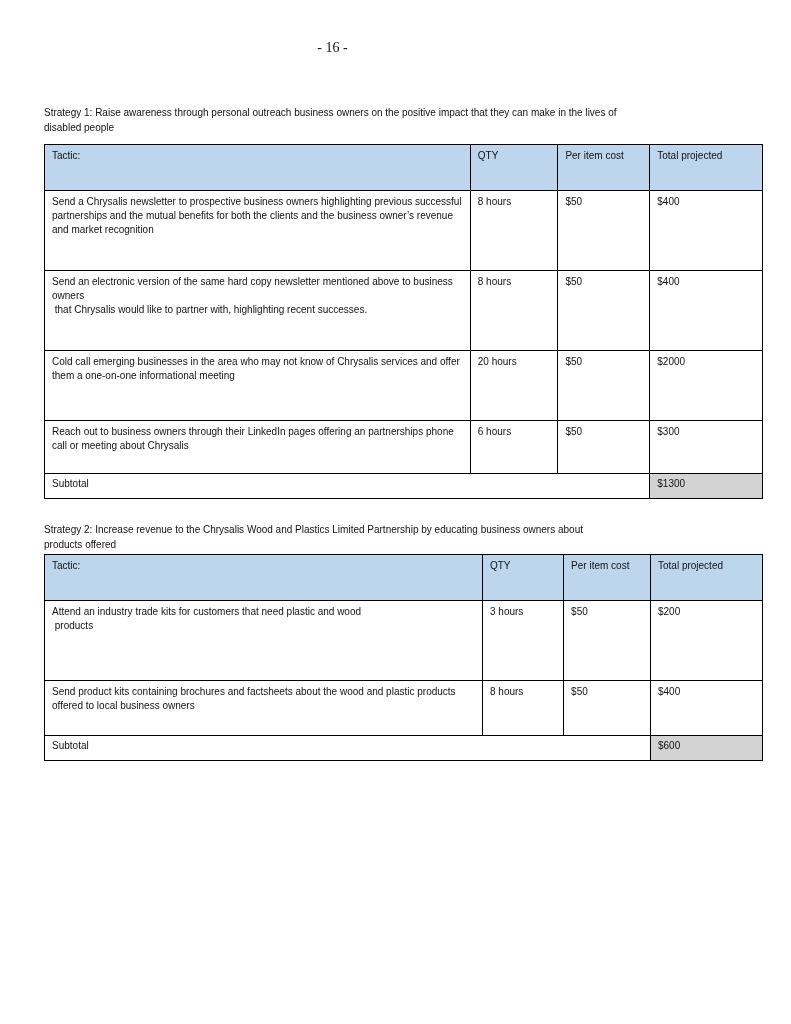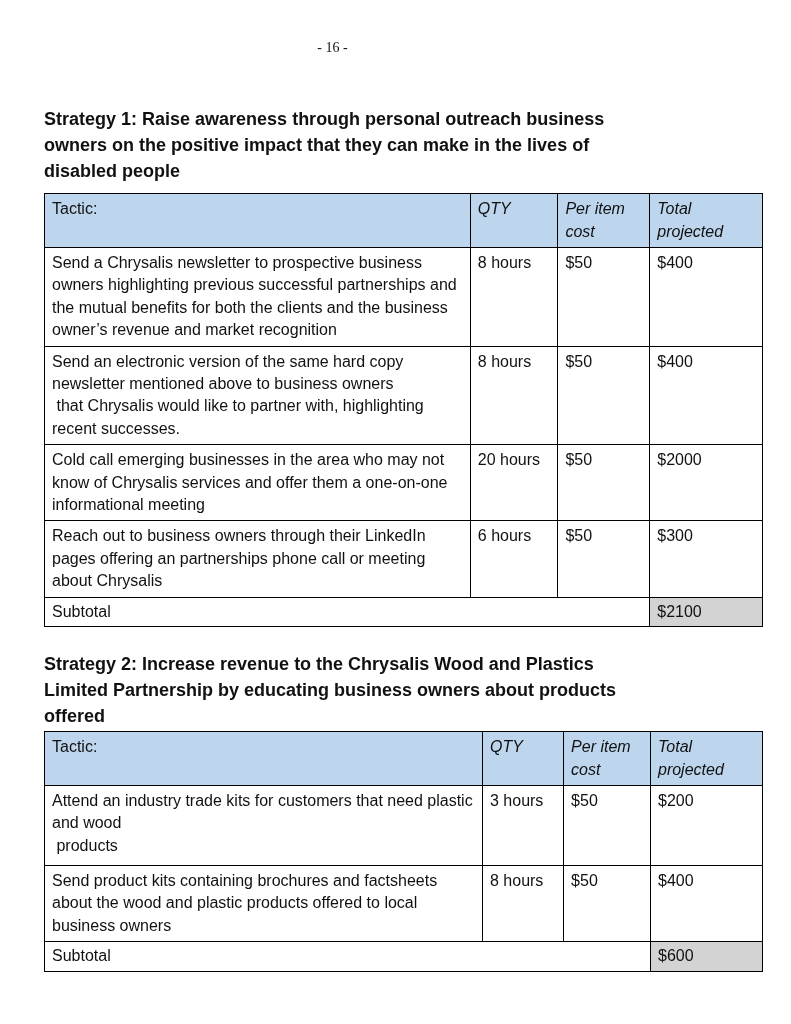--- a/index.html
+++ b/index.html
@@ -19,51 +19,51 @@
     width:632px;height:1024px;
     padding:40px 11px 0 44px;
   }
   .page-number{
     font-family:"Liberation Serif",serif;
     font-size:14px;
     text-align:center;
     margin-bottom:50px;
   }
   .heading{
-    font-size:18px;
-    font-weight:bold;
+    font-size:10px;
+    font-weight:normal;
     line-height:1.45;
     max-width:680px;
     margin-bottom:9px;
   }
   .heading.second{
     margin-top:24px;
     max-width:650px;
     margin-bottom:2px;
   }
   table.tactics-table{
     width:719px;
     border-collapse:collapse;
     table-layout:fixed;
-    font-size:16px;
+    font-size:10px;
   }
   table.tactics-table th,
   table.tactics-table td{
     border:1px solid var(--border-color);
     vertical-align:top;
     text-align:left;
     padding:4px 7px;
     line-height:1.4;
   }
   table.tactics-table th{
     background:var(--header-bg);
     font-weight:normal;
     height:46px;
   }
-  th.italic{font-style:italic;}
+  th.italic{}
   .tactic-cell{white-space:pre-wrap;}
   tr.rh80{height:80px;}
   tr.rh70{height:70px;}
   tr.rh53{height:53px;}
   tr.rh55{height:55px;}
   tr.subtotal-row{height:25px;}
   tr.subtotal-row td{padding-top:3px;padding-bottom:3px;}
   td.subtotal-value{background:var(--subtotal-bg);}
 </style>
 </head>
@@ -111,21 +111,21 @@
         <td>$2000</td>
       </tr>
       <tr class="rh53">
         <td class="tactic-cell">Reach out to business owners through their LinkedIn pages offering an partnerships phone call or meeting about Chrysalis</td>
         <td>6 hours</td>
         <td>$50</td>
         <td>$300</td>
       </tr>
       <tr class="subtotal-row">
         <td colspan="3">Subtotal</td>
-        <td class="subtotal-value">$2100</td>
+        <td class="subtotal-value">$1300</td>
       </tr>
     </tbody>
   </table>
 
   <div class="heading second">Strategy 2: Increase revenue to the Chrysalis Wood and Plastics Limited Partnership by educating business owners about products offered</div>
 
   <table class="tactics-table">
     <colgroup>
       <col style="width:61.0%">
       <col style="width:11.3%">

